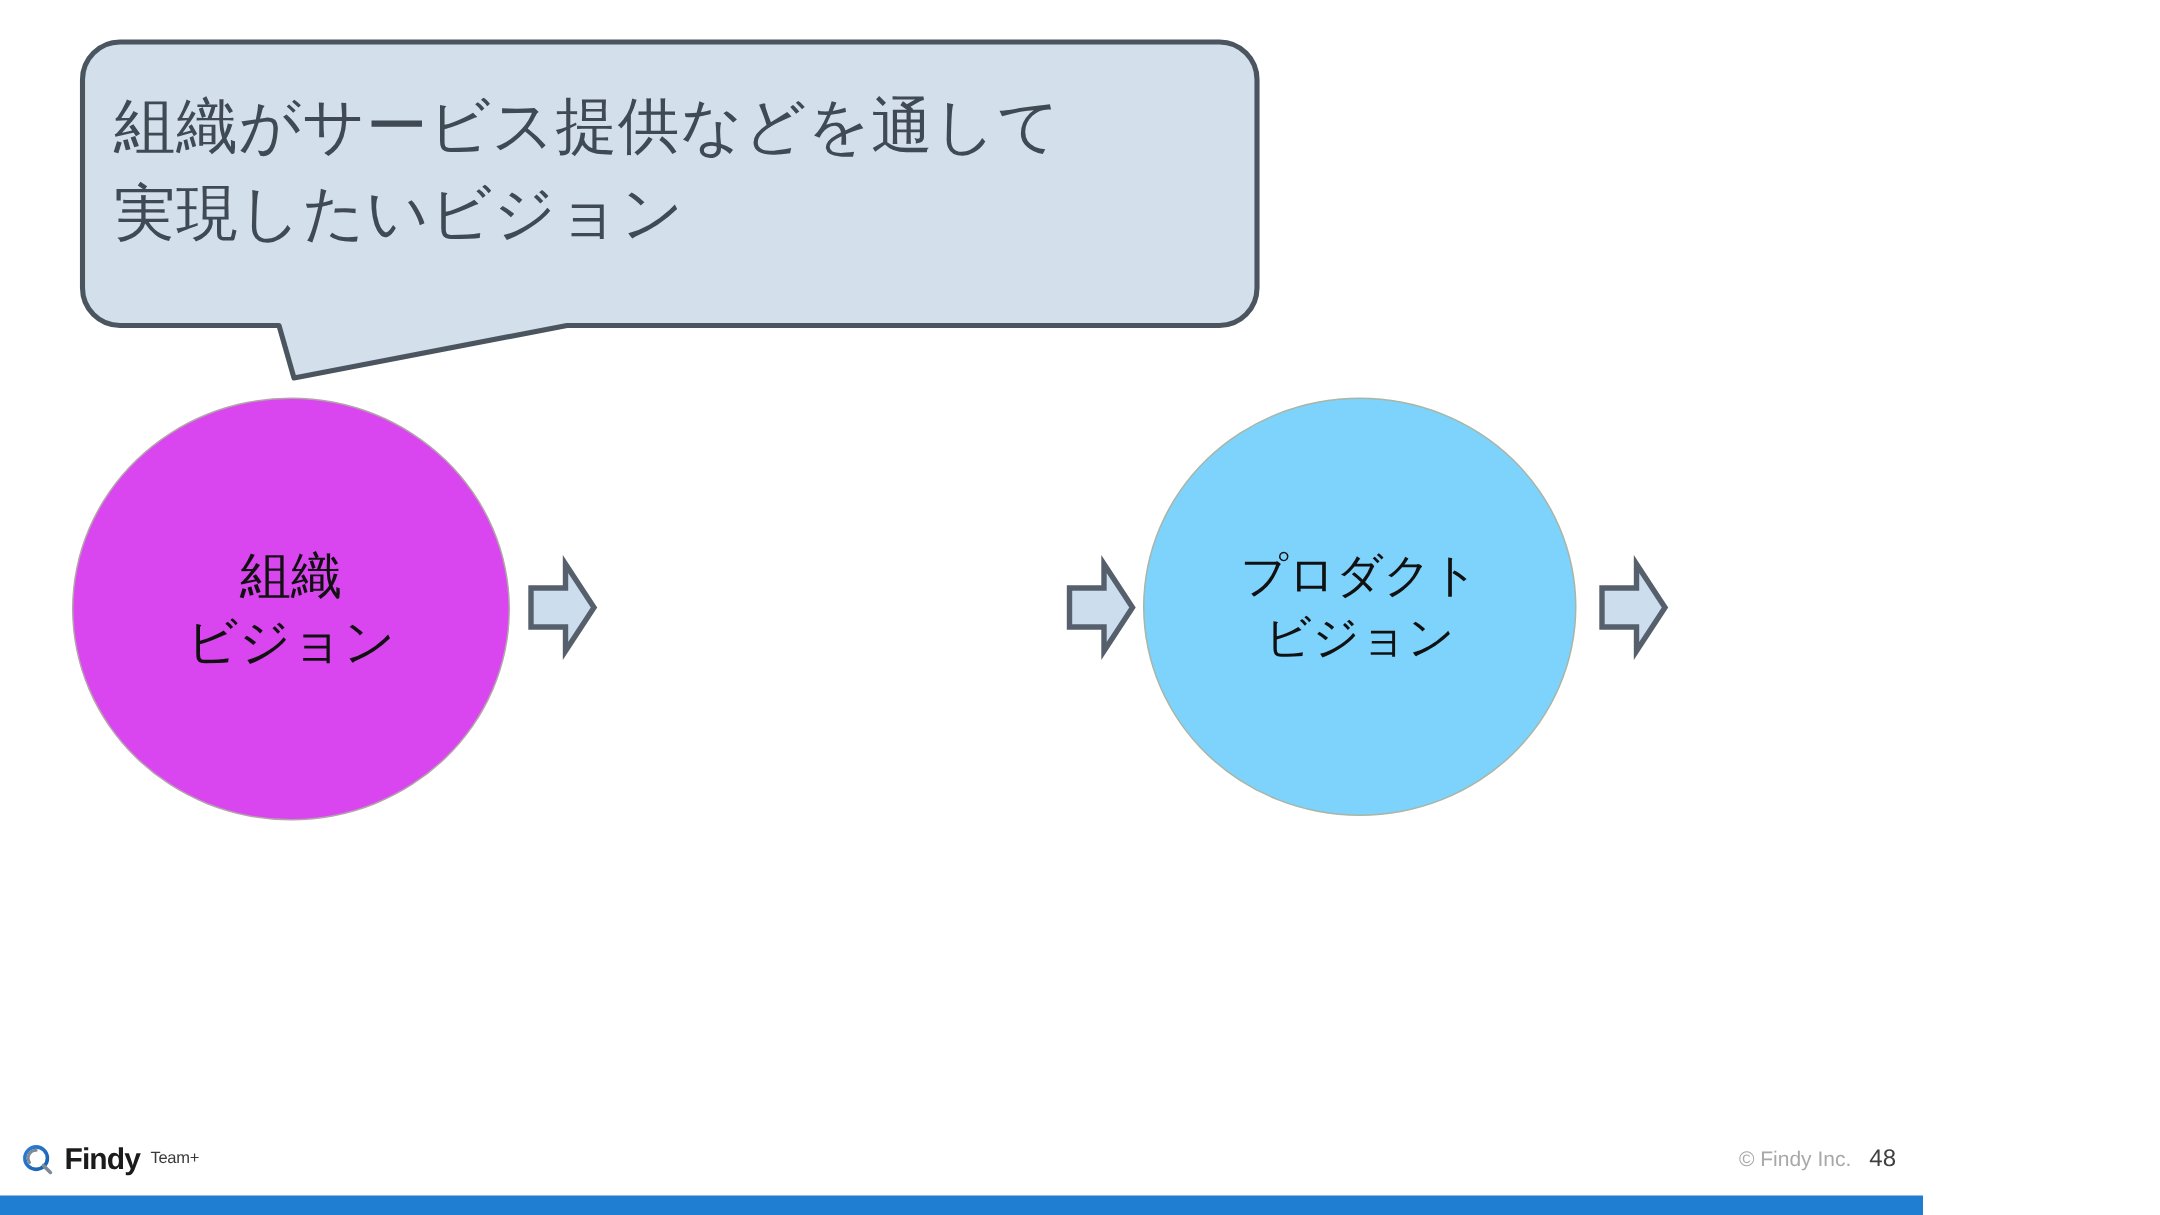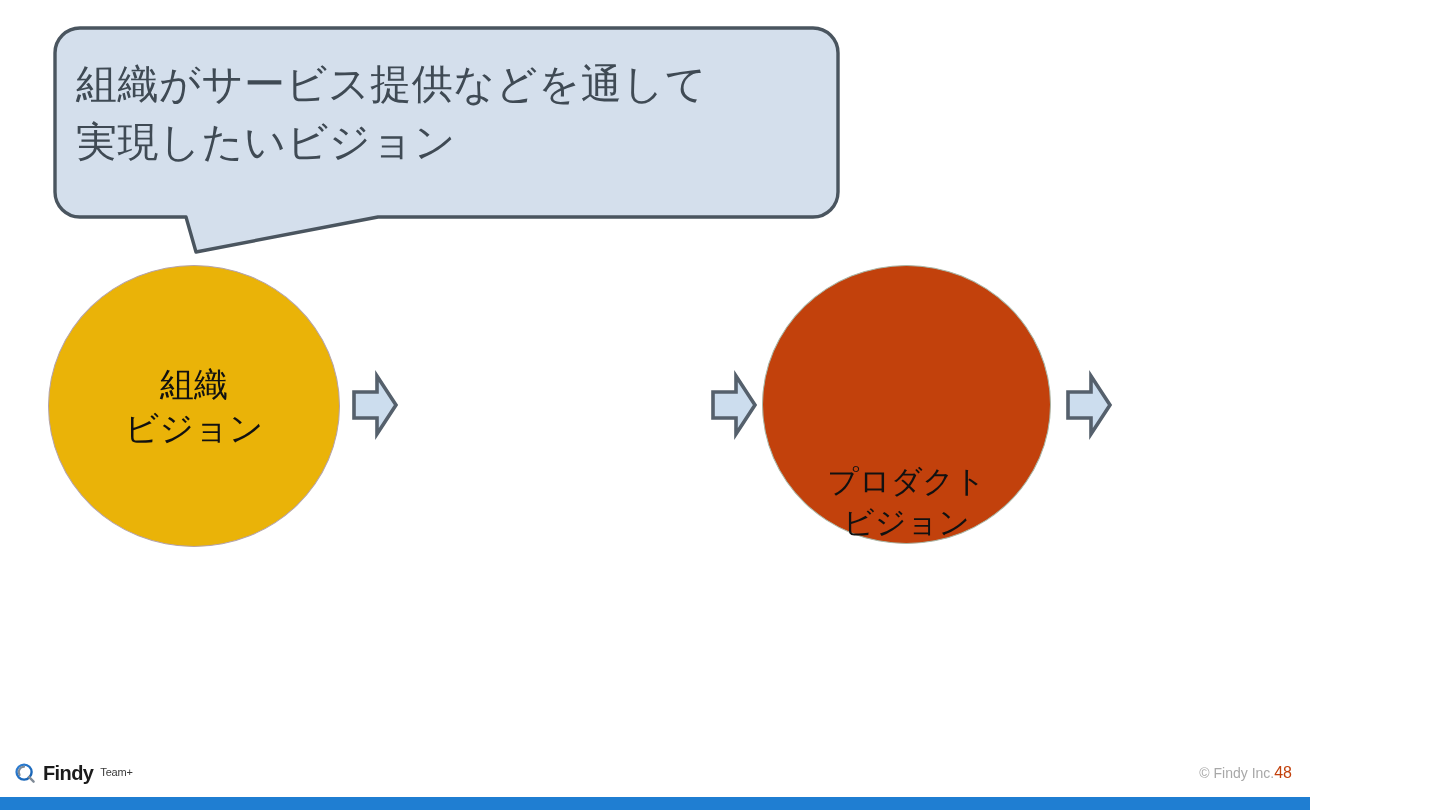--- a/index.html
+++ b/index.html
@@ -10,21 +10,20 @@
   }
   body {
     font-family: "Liberation Sans", "DejaVu Sans", sans-serif;
   }
   #slide {
     position: relative;
     width: 1282px;
     height: 810px;
     background: #ffffff;
     overflow: hidden;
-    padding-left: 28px;
   }
 
   
   #callout-layer {
     position: absolute;
     left: 0;
     top: 0;
     width: 1440px;
     height: 810px;
     pointer-events: none;
@@ -106,24 +105,25 @@
     line-height: 1;
     padding-bottom: 1px;
   }
 
   #footer-right {
     position: absolute;
     right: 18px;
     bottom: 28px;
     display: flex;
     align-items: baseline;
+    gap: 12px;
     font-size: 14px;
   }
   #footer-right .copyright { color: #a8a8a8; }
-  #footer-right .page-number { color: #c2410c; font-size: 16px; }
+  #footer-right .page-number { color: #404040; font-size: 16px; }
 
   #bottom-bar {
     position: absolute;
     left: 0;
     bottom: 0;
     width: 1440px;
     height: 13px;
     background: #1f7ed2;
   }
 </style>
@@ -144,27 +144,27 @@
              L 80,217
              A 25,25 0 0 1 55,192
              L 55,53
              A 25,25 0 0 1 80,28
              Z" fill="#d4dfec" stroke="#4a555f" stroke-width="3.4" stroke-linejoin="round"></path>
   </svg>
 
   <div id="callout-text">組織がサービス提供などを通して
 実現したいビジョン</div>
 
-  <div class="node node-1" style="background:#eab308; border:1.5px solid #b4a3aa;">
+  <div class="node node-1" style="background:#d946ef; border:1.5px solid #b4a3aa;">
     <span class="node-label">組織
 ビジョン</span>
   </div>
 
 
-  <div class="node node-3" style="background:#c2410c; border:1.5px solid #a9b5a5;align-items:flex-end;">
+  <div class="node node-3" style="background:#7dd3fc; border:1.5px solid #a9b5a5;">
     <span class="node-label">プロダクト
 ビジョン</span>
   </div>
 
 
   <svg class="arrow arrow-1" viewBox="0 0 48 72" xmlns="http://www.w3.org/2000/svg">
     <path d="M 3,23 L 26,23 L 26,7 L 45,36 L 26,65 L 26,49 L 3,49 Z" fill="#ccddee" stroke="#55606c" stroke-width="3.6" stroke-linejoin="miter"></path>
   </svg>
 
   <svg class="arrow arrow-2" viewBox="0 0 48 72" xmlns="http://www.w3.org/2000/svg">

